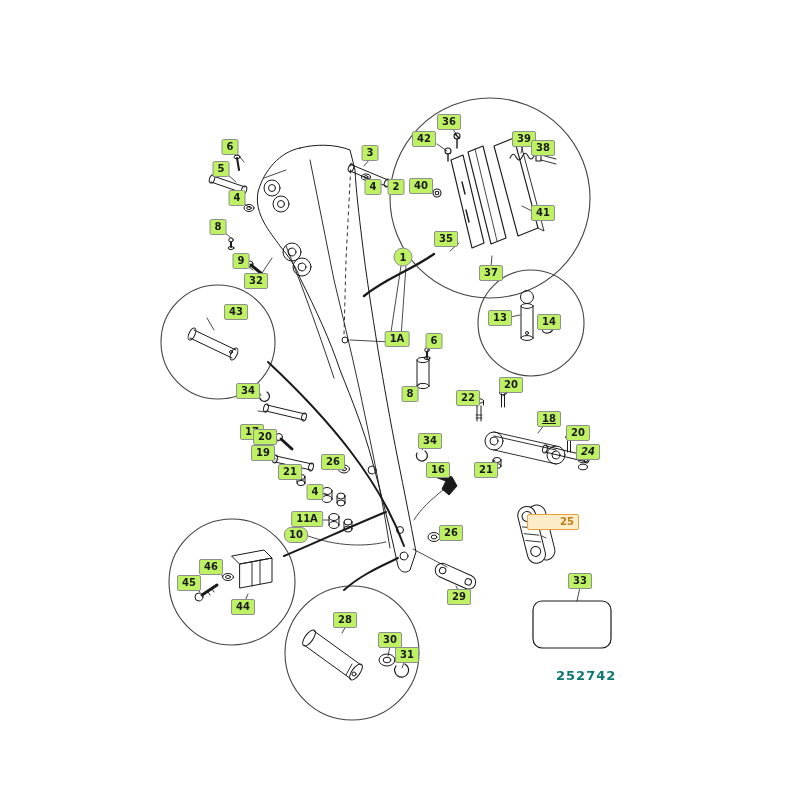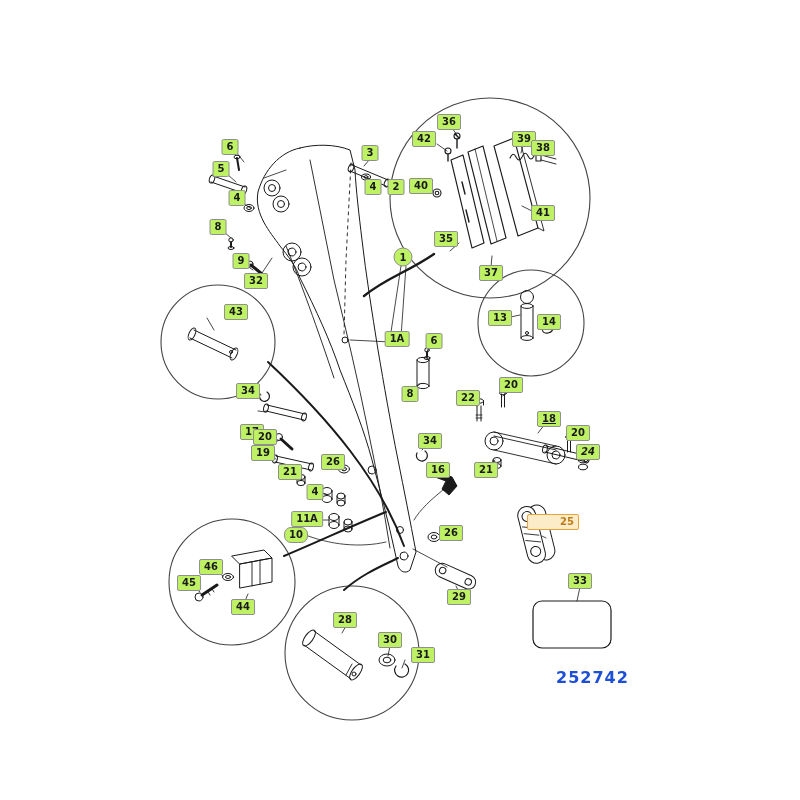--- a/index.html
+++ b/index.html
@@ -19,21 +19,21 @@
     border-radius:50%;width:17px;height:17px;padding:0;
     display:flex;align-items:center;justify-content:center;
   }
   .callout.highlight{
     background:var(--hl-bg,#fcecc8);
     border:1px solid var(--hl-border,#e9a23b);
     color:var(--hl-text,#c07c17);
   }
   .drawing-number{
     position:absolute;left:556px;top:668px;width:110px;
-    font-weight:bold;font-size:16px;letter-spacing:1px;color:#1d4ed8;z-index:5;
+    font-weight:bold;font-size:13px;letter-spacing:1px;color:#0f766e;z-index:5;
   }
 </style>
 </head>
 <body>
 
 <div class="stage">
 
   <svg width="800" height="800" viewBox="0 0 800 800" fill="none" stroke="#1a1a1a" stroke-width="1" stroke-linecap="round" stroke-linejoin="round">
 
     <g>
@@ -302,17 +302,17 @@
       <div class="callout" style="left: 438px; top: 470px;">16</div>
       <div class="callout" style="left: 451px; top: 533px;">26</div>
       <div class="callout" style="left: 459px; top: 597px;">29</div>
       <div class="callout highlight" style="left: 553px; top: 522px; padding-left: 32px;">25</div>
       <div class="callout" style="left: 580px; top: 581px;">33</div>
       <div class="callout" style="left: 211px; top: 567px; text-align: center;">46</div>
       <div class="callout" style="left: 189px; top: 583px;">45</div>
       <div class="callout" style="left: 243px; top: 607px;">44</div>
       <div class="callout" style="left: 345px; top: 620px;">28</div>
       <div class="callout" style="left: 390px; top: 640px;">30</div>
-      <div class="callout" style="left: 423px; top: 655px;">31</div>
+      <div class="callout" style="left: 407px; top: 655px;">31</div>
     </div>
 
   <div class="drawing-number">252742</div>
 </div>
 
 </body></html>

